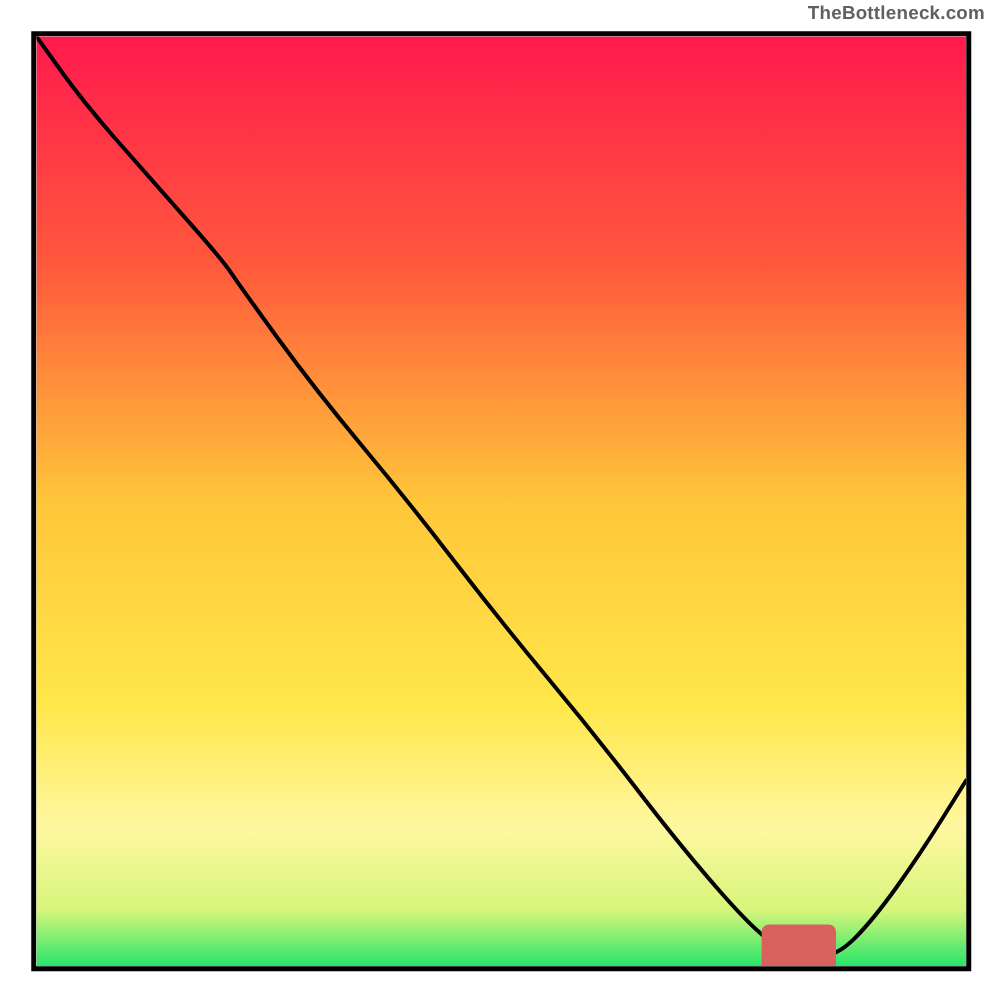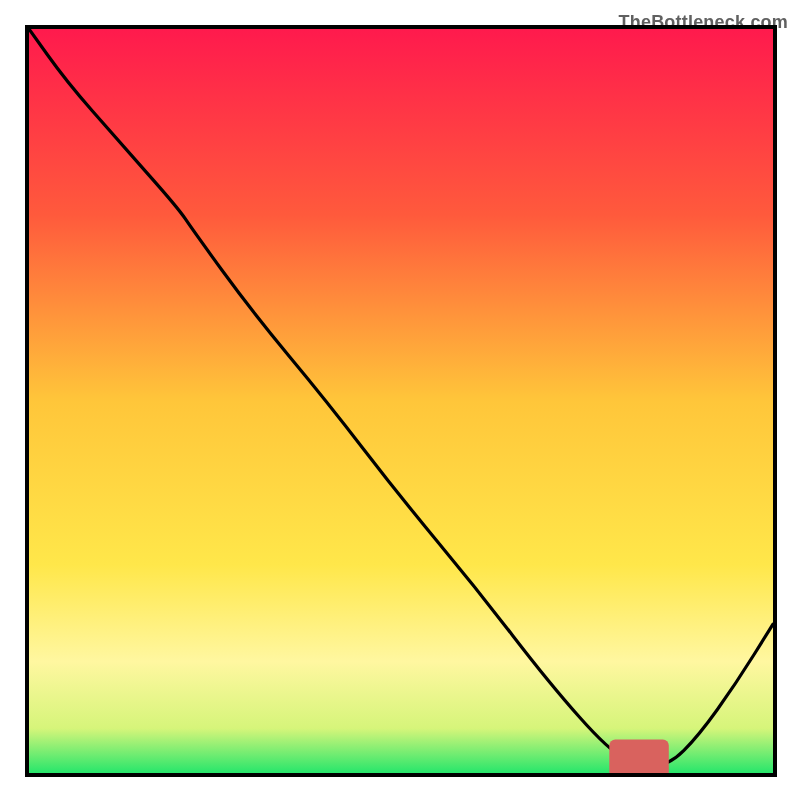--- a/index.html
+++ b/index.html
@@ -11,23 +11,23 @@
     overflow: hidden;
     font-family: Arial, Helvetica, sans-serif;
   }
   .viewport {
     position: relative;
     width: 800px;
     height: 800px;
   }
   .watermark {
     position: absolute;
-    top: 12px;
+    top: 2px;
     right: 12px;
-    font-size: 18px;
+    font-size: 15px;
     font-weight: bold;
     color: #606060;
     letter-spacing: 0.2px;
   }
   .chart-frame {
     position: absolute;
     left: 25px;
     top: 25px;
     width: 752px;
     height: 752px;

